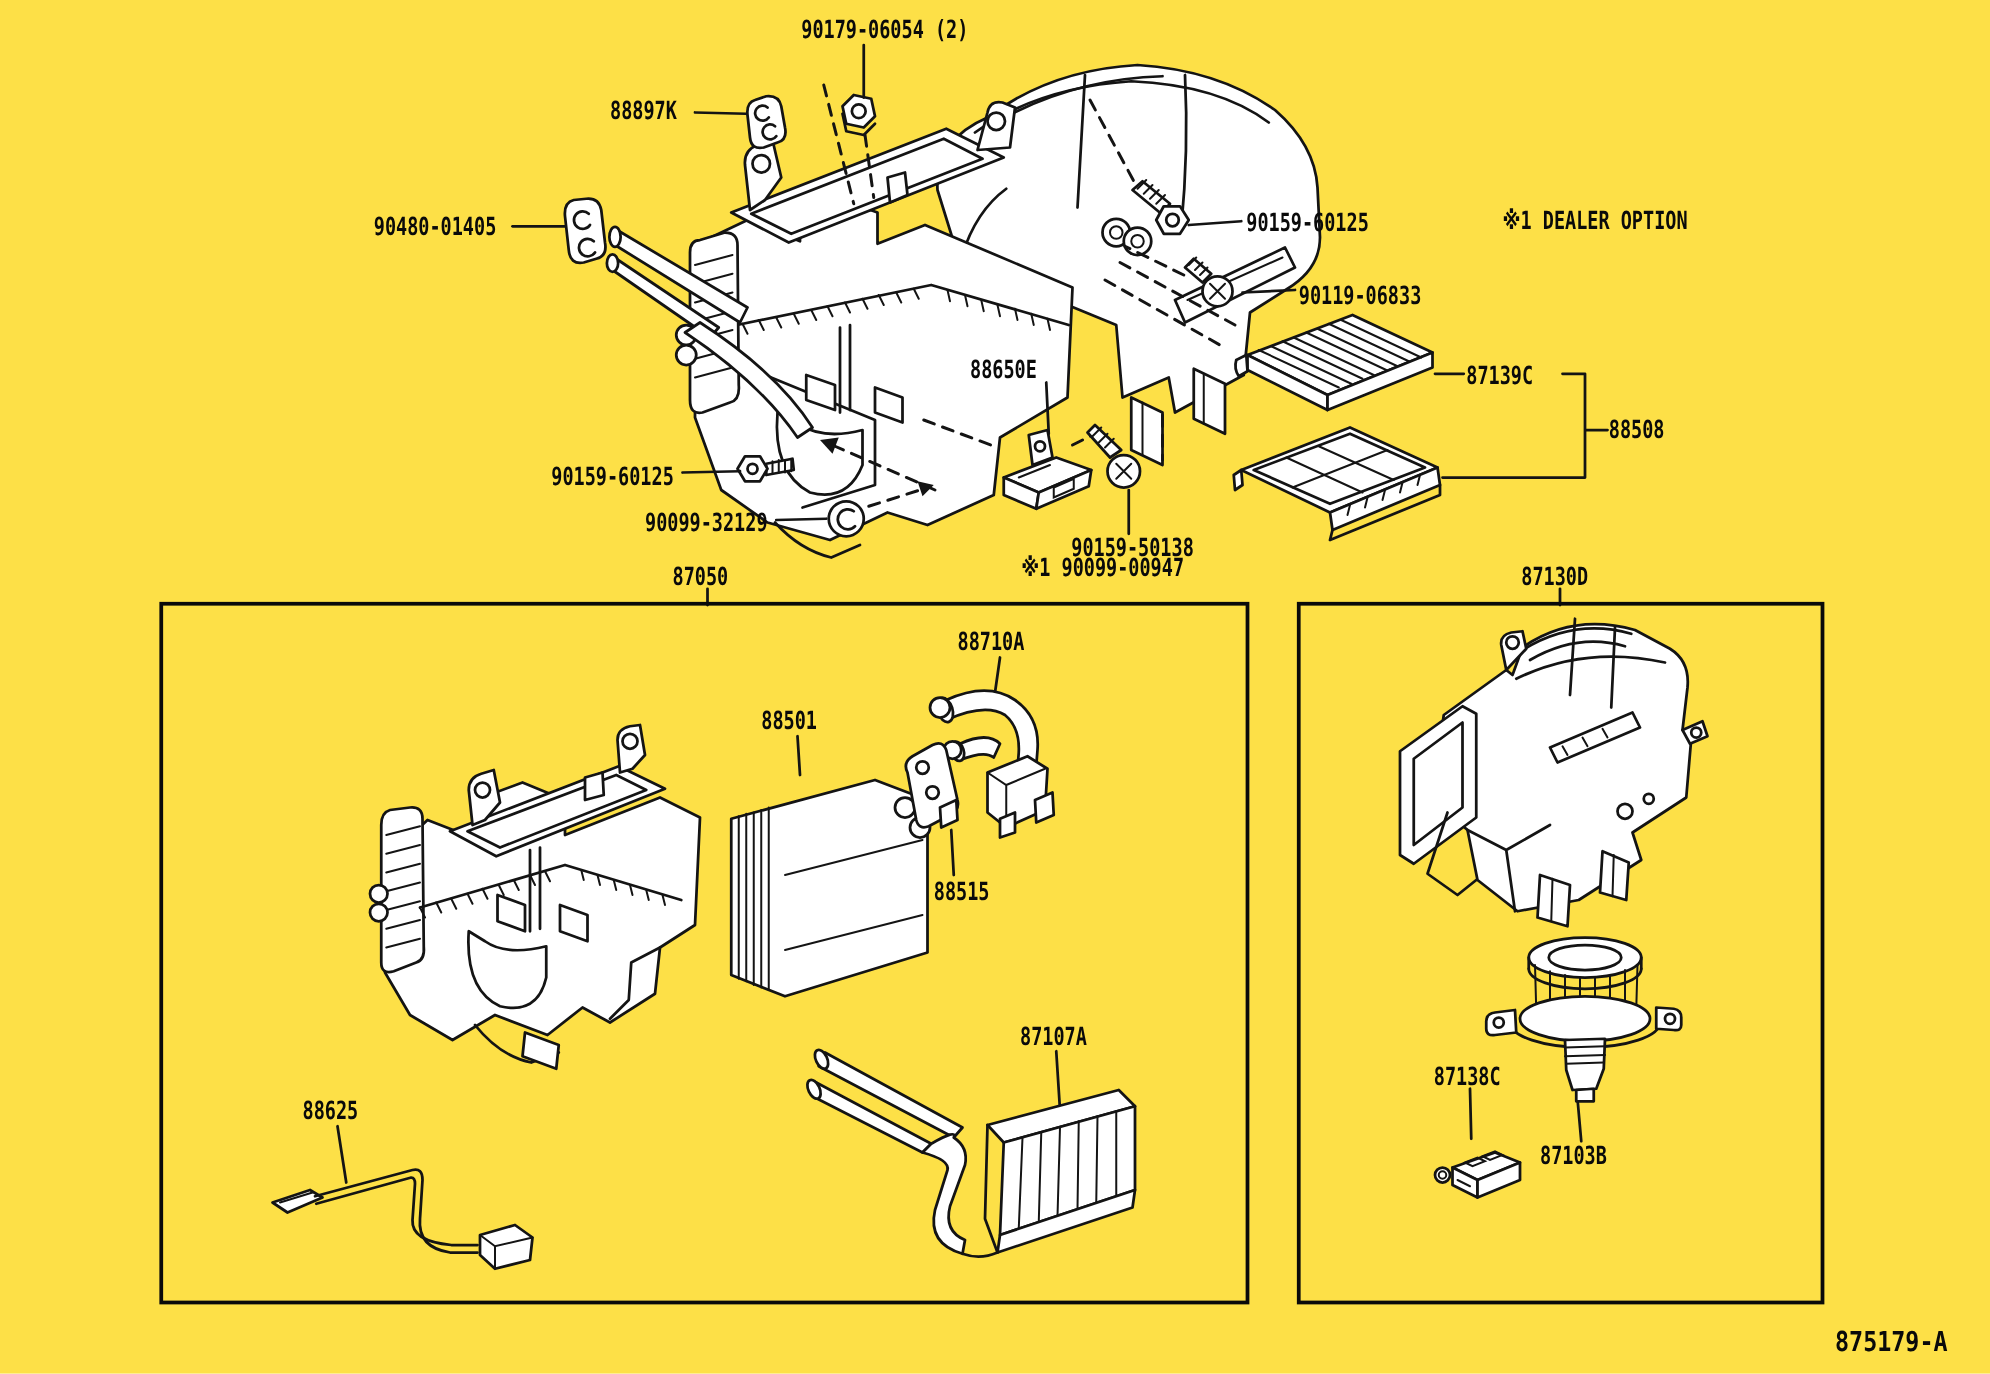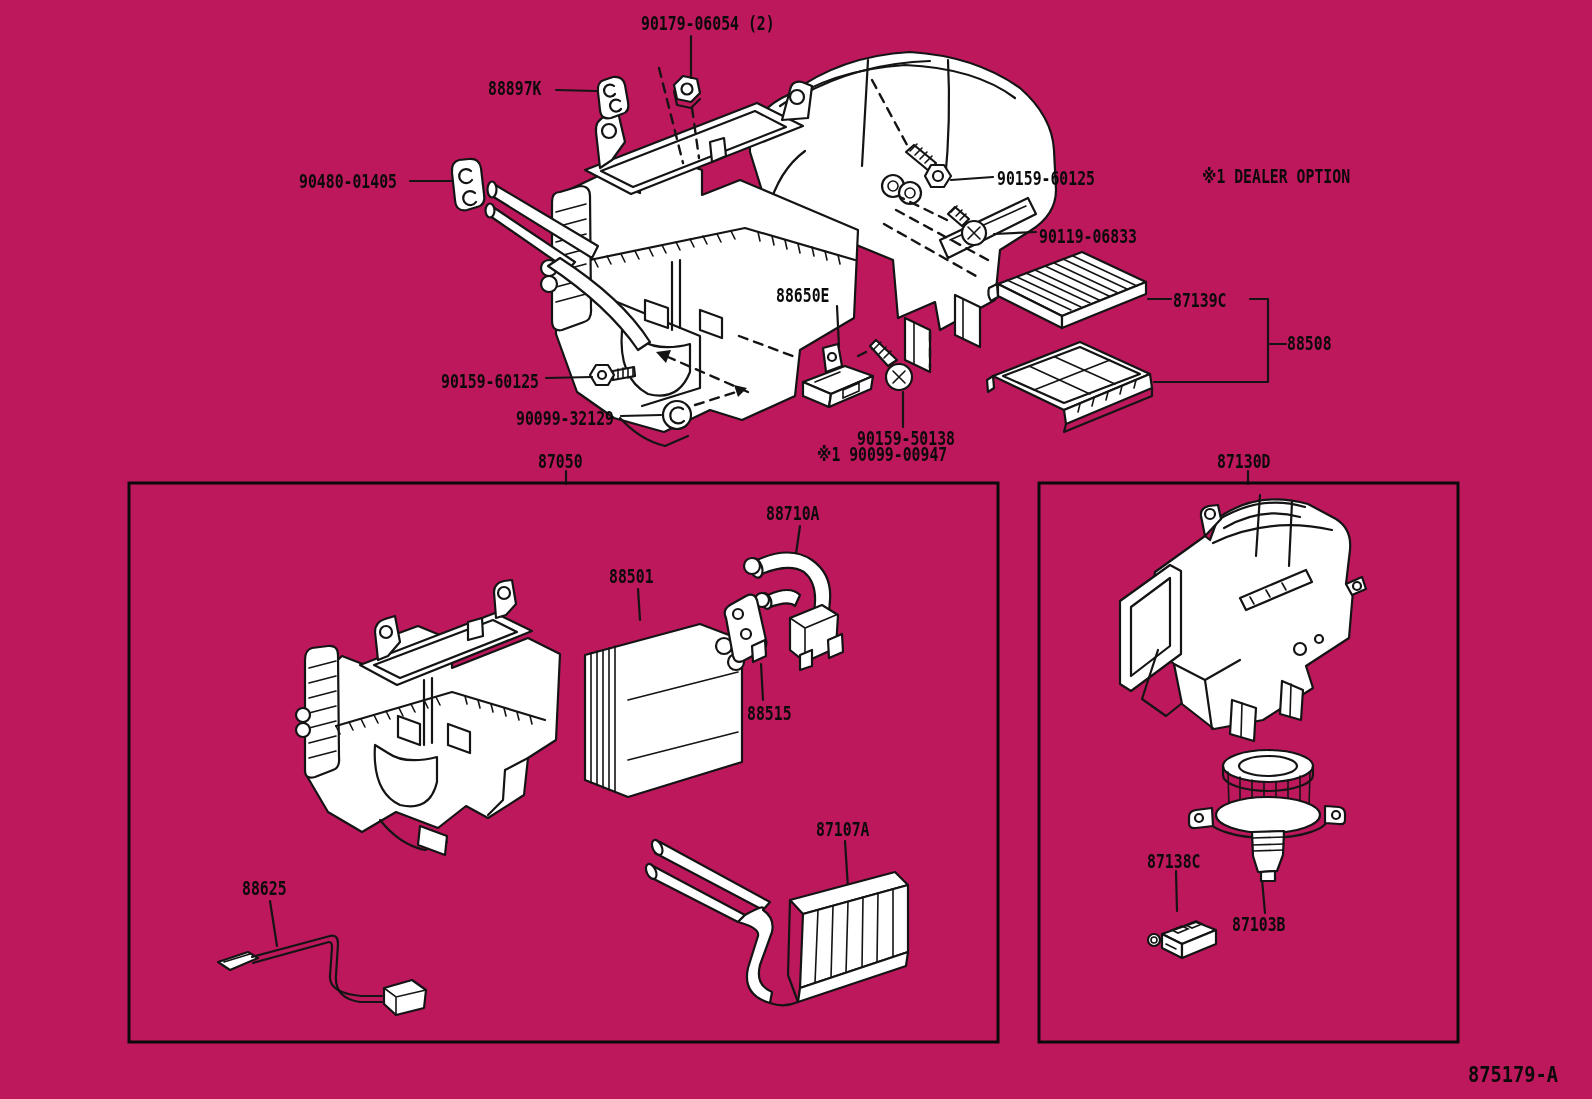--- a/index.html
+++ b/index.html
@@ -1,16 +1,16 @@
 <!DOCTYPE html>
 <html><head>
 <meta charset="utf-8">
 <style>
   html,body{margin:0;padding:0;background:#fff;}
-  .stage{position:relative;width:1592px;height:1099px;background:#be185d;overflow:hidden;
+  .stage{position:relative;width:1592px;height:1099px;background:#fde047;overflow:hidden;
          font-family:"DejaVu Sans Mono","DejaVu Sans",monospace;}
   .stage svg{position:absolute;left:0;top:0;}
   .lbl{position:absolute;font:bold 20px "DejaVu Sans Mono","DejaVu Sans",monospace;
        color:#0a0a0a;white-space:pre;line-height:1;transform:scaleX(0.74);transform-origin:0 0;}
   .lbl.big{font-size:22px;transform:scaleX(0.85);}
   
   .ln{fill:none;stroke:#141414;stroke-width:2.2;stroke-linecap:round;stroke-linejoin:round;}
   .wf{fill:#ffffff;stroke:#141414;stroke-width:2.2;stroke-linejoin:round;}
   .thin{fill:none;stroke:#141414;stroke-width:1.6;stroke-linecap:round;}
   .dash{fill:none;stroke:#141414;stroke-width:2.4;stroke-dasharray:9 7;stroke-linecap:round;}

